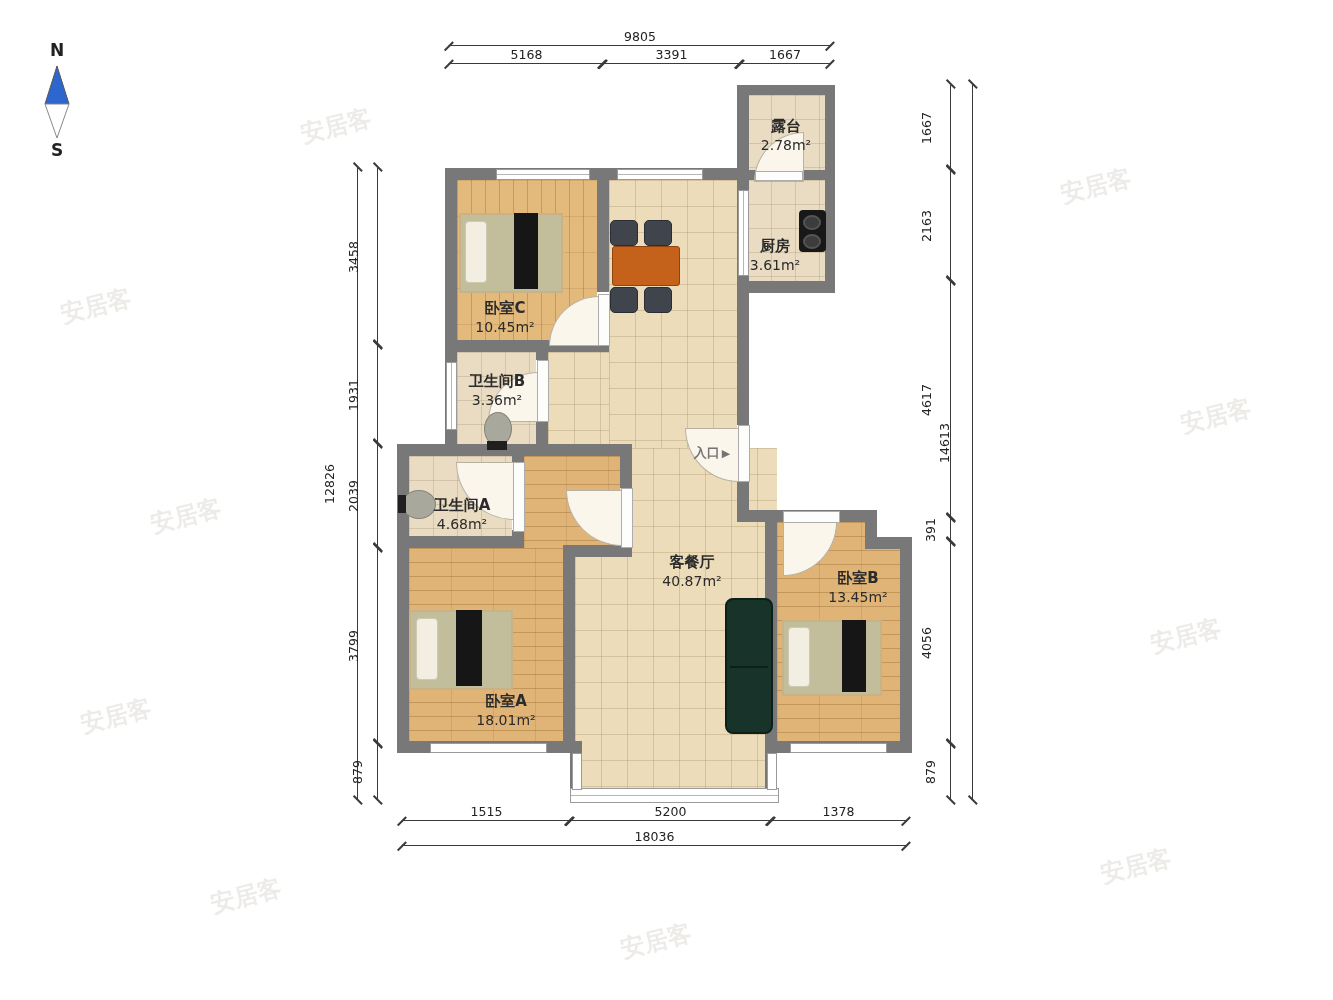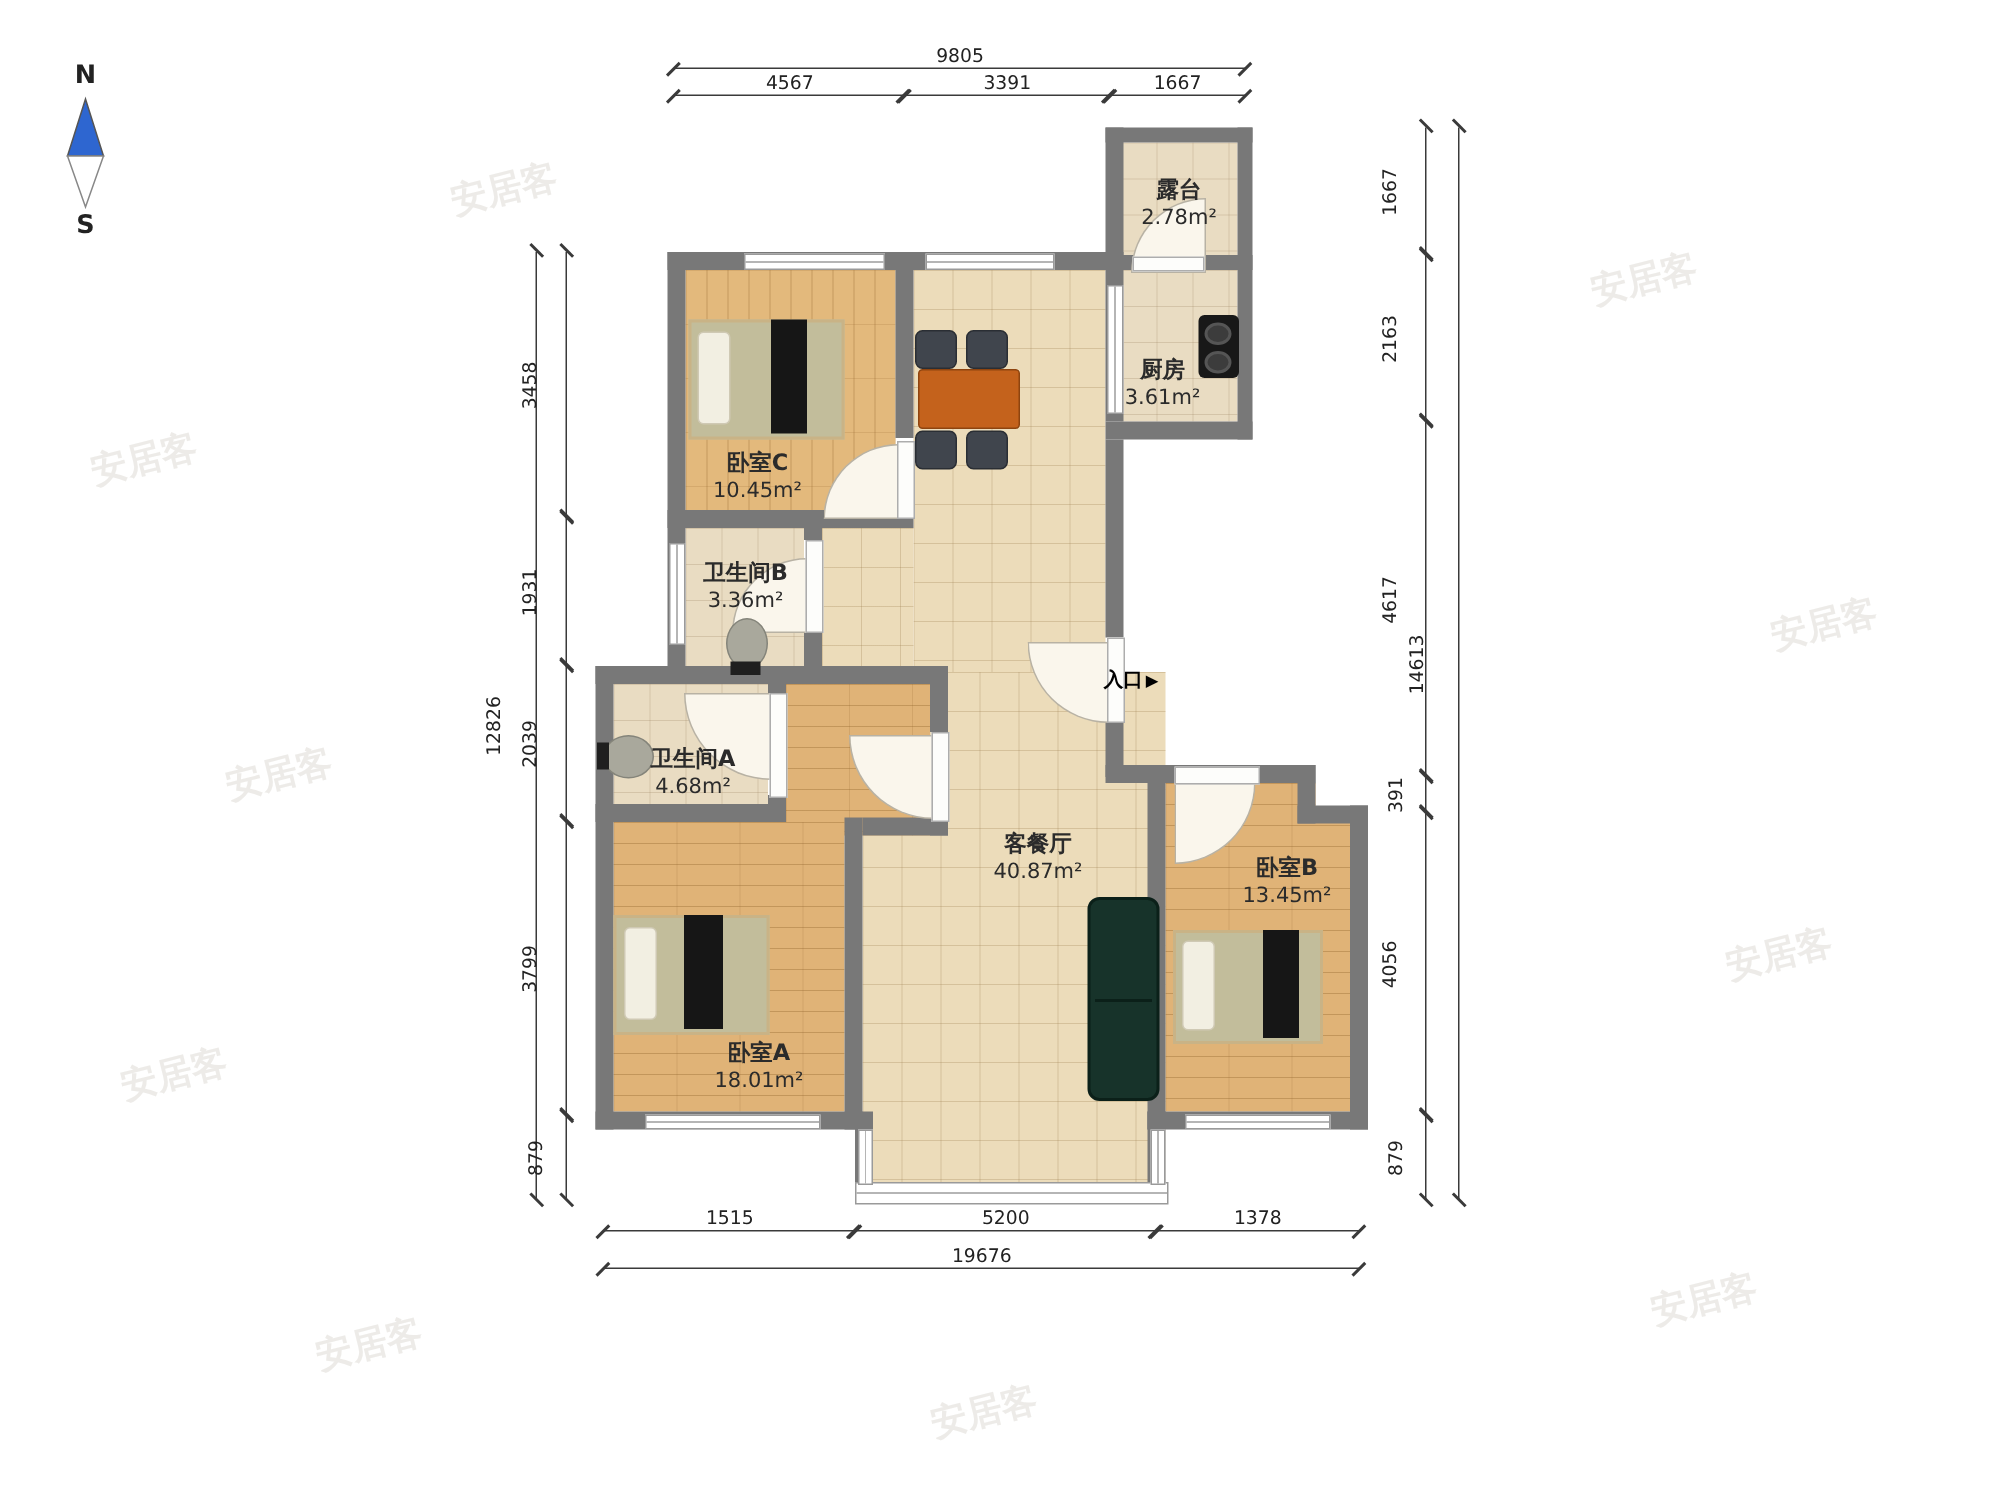--- a/index.html
+++ b/index.html
@@ -42,21 +42,21 @@
   .sofa::after{content:"";position:absolute;left:3px;right:3px;top:50%;height:2px;background:#0b2019;}
   .stove{background:#181818;border-radius:4px;}
   .burner{position:absolute;background:#3c3c3c;border:2px solid #555;border-radius:50%;}
   .bowl{background:#a9a89c;border:1px solid #84847a;border-radius:50%;}
   .tank{background:#1f1f1f;}
   
   .rlabel{position:absolute;transform:translate(-50%,-50%);text-align:center;line-height:1.35;white-space:nowrap;}
   .rname{font-size:15px;font-weight:bold;color:#2b2b2b;}
   .rarea{font-size:14px;color:#2b2b2b;}
   .entr{position:absolute;display:flex;align-items:center;gap:2px;transform:translate(-50%,-50%);
-        color:#000000;font-size:13px;font-weight:bold;white-space:nowrap;margin-left:42px;}
+        color:#737373;font-size:13px;font-weight:bold;white-space:nowrap;}
   .entr .tri{font-size:11px;}
   
   .dh{position:absolute;border-top:1px solid #3a3a3a;}
   .dh::before,.dh::after{content:"";position:absolute;top:-6px;width:1.5px;height:12px;background:#3a3a3a;transform:rotate(45deg);}
   .dh::before{left:-2px;} .dh::after{right:0;}
   .dh span{position:absolute;top:-17px;left:50%;transform:translateX(-50%);font-size:12.5px;color:#222;white-space:nowrap;}
   .dv{position:absolute;border-left:1px solid #3a3a3a;}
   .dv::before,.dv::after{content:"";position:absolute;left:-6px;width:12px;height:1.5px;background:#3a3a3a;transform:rotate(45deg);}
   .dv::before{top:-2px;} .dv::after{bottom:0;}
   .dv span{position:absolute;left:-9px;top:50%;transform:translate(-100%,-50%) rotate(-90deg);transform-origin:center;
@@ -230,40 +230,40 @@
 
   <div class="entr" style="left:712px;top:453px">
     <span>入口</span>
       <span class="tri">▶</span>
   </div>
 
   <div class="dh" style="left:450px;top:45px;width:380px">
       <span>9805</span>
     </div>
   <div class="dh" style="left:450px;top:63px;width:153px">
-      <span>4567</span>
+      <span>5168</span>
     </div>
   <div class="dh" style="left:603px;top:63px;width:137px">
       <span>3391</span>
     </div>
   <div class="dh" style="left:740px;top:63px;width:90px">
       <span>1667</span>
     </div>
 
   <div class="dh" style="left:403px;top:820px;width:167px">
       <span>1515</span>
     </div>
   <div class="dh" style="left:570px;top:820px;width:201px">
       <span>5200</span>
     </div>
   <div class="dh" style="left:771px;top:820px;width:135px">
       <span>1378</span>
     </div>
   <div class="dh" style="left:403px;top:845px;width:503px">
-      <span>19676</span>
+      <span>18036</span>
     </div>
 
   <div class="dv" style="left:357px;top:168px;height:632px">
       <span>12826</span>
     </div>
   <div class="dv" style="left:377px;top:168px;height:177px">
       <span>3458</span>
     </div>
   <div class="dv" style="left:377px;top:345px;height:99px">
       <span>1931</span>

